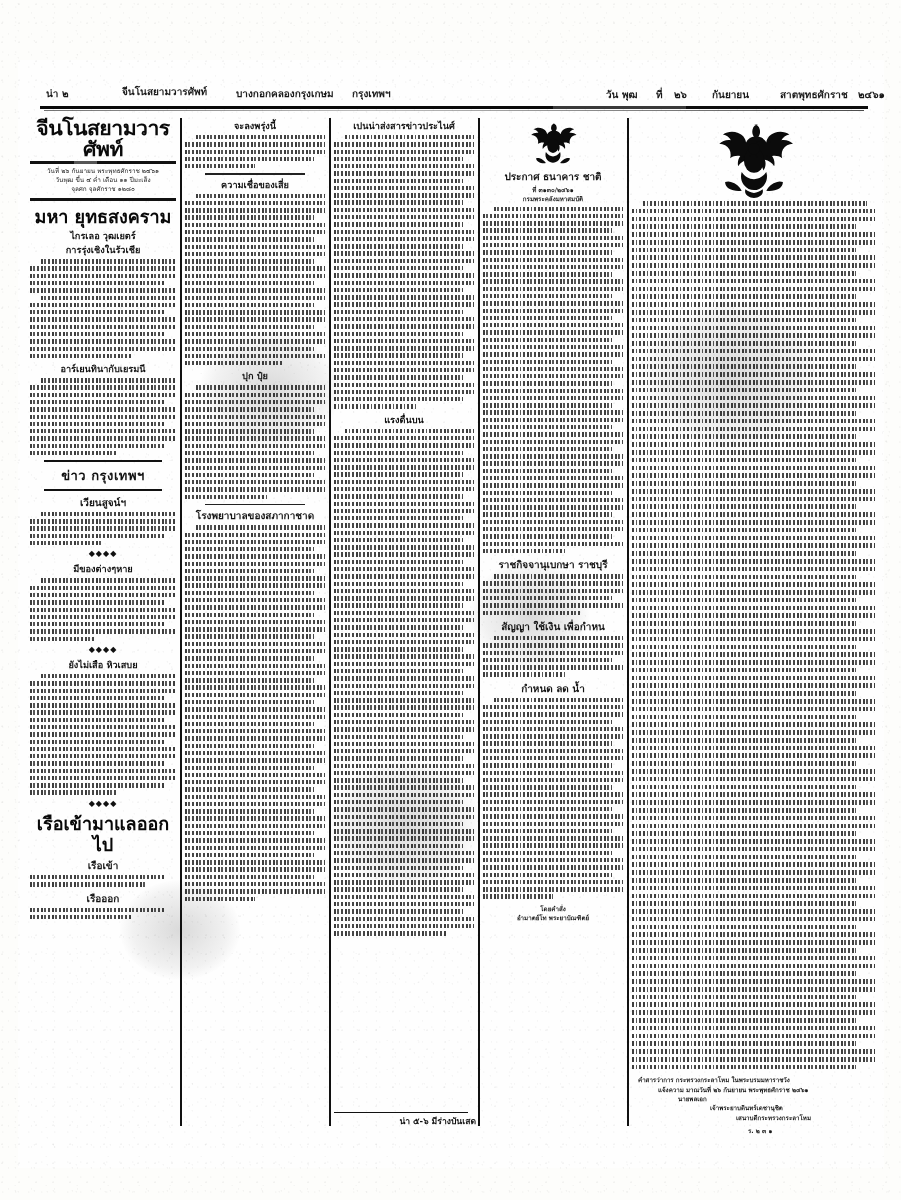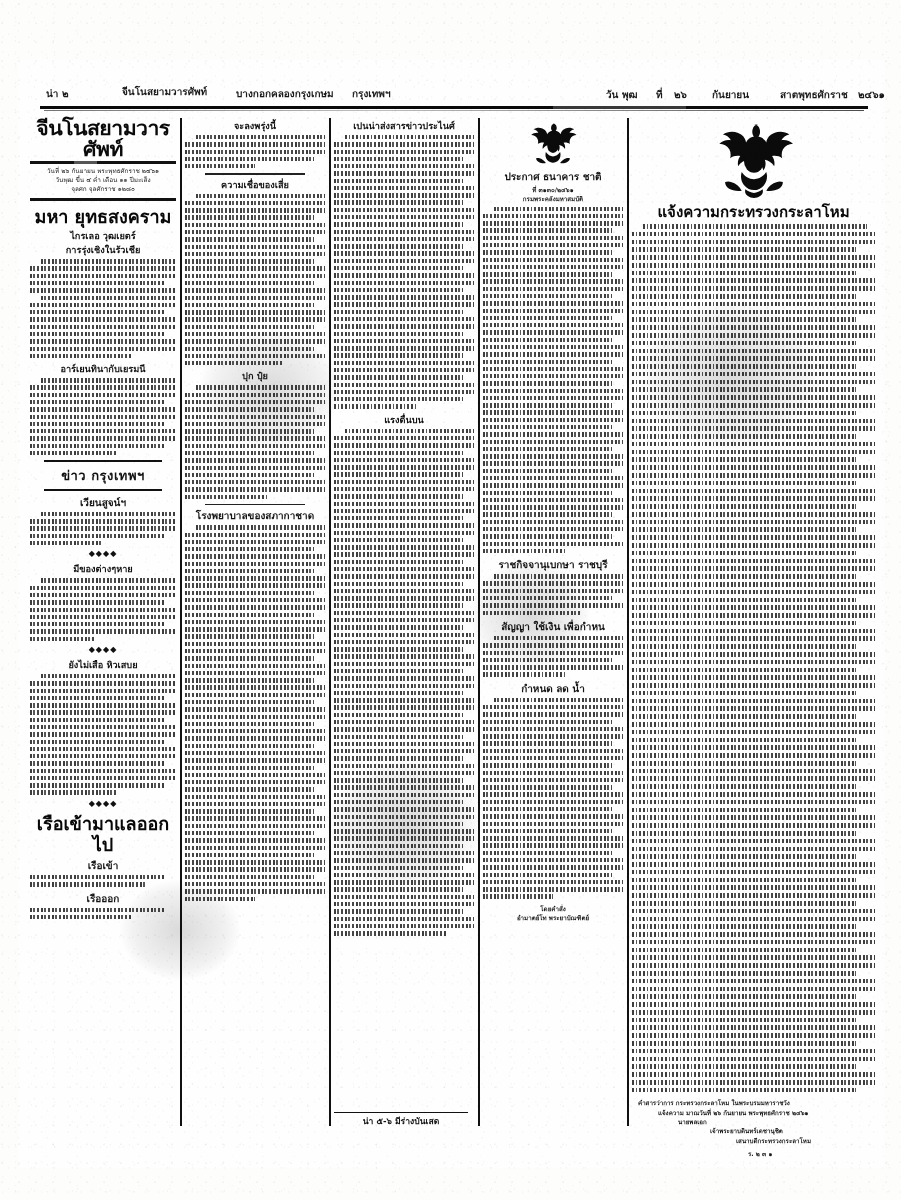--- a/index.html
+++ b/index.html
@@ -116,21 +116,21 @@
   .garuda.small{width:54px;height:48px;}
   .garuda.big{width:88px;height:78px;}
 
   
   .c5 .hl1{font-size:15px;}
   .c5 .para .ln{height:4.6px;margin-bottom:3.2px;}
 
   .sig{margin-top:6px;}
 
   .footer-note{
-    position:absolute;left:304px;top:1108px;width:150px;text-align:center;
+    position:absolute;left:304px;top:1108px;width:150px;text-align:right;
     font-size:8.6px;font-weight:bold;
   }
   .footer-rule{position:absolute;left:312px;top:1106px;width:134px;height:1.4px;background:#111;}
 
   
   .tiny{font-size:6.2px;text-align:center;line-height:1.5;font-weight:bold;color:#1a1a1a;}
   .tiny.l{text-align:left;}
 </style>
 </head>
 <body>
@@ -619,21 +619,20 @@
       <svg class="garuda big" viewBox="0 0 120 108">
         <g fill="#0b0b0b">
           <path d="M60 6c4 0 7 3 8 7 1 4 0 8-2 10 5 1 9 4 11 8 1-6 5-11 11-13 7-3 15-2 21 2-5 1-9 4-11 8 6-1 12 1 16 5-6 0-11 3-14 8-2 4-2 8-1 12-4-3-9-4-14-3 3 4 4 9 3 14-3-5-8-8-13-9 2 5 1 11-2 15-1-6-5-10-10-12-5 2-9 6-10 12-3-4-4-10-2-15-5 1-10 4-13 9-1-5 0-10 3-14-5-1-10 0-14 3 1-4 1-8-1-12-3-5-8-8-14-8 4-4 10-6 16-5-2-4-6-7-11-8 6-4 14-5 21-2 6 2 10 7 11 13 2-4 6-7 11-8-2-2-3-6-2-10 1-4 4-7 8-7z"></path>
           <ellipse cx="60" cy="56" rx="14" ry="17"></ellipse>
           <circle cx="60" cy="40" r="8"></circle>
           <path d="M43 72c4 6 10 10 17 10s13-4 17-10c2 6 1 13-3 18-4 5-9 7-14 7s-10-2-14-7c-4-5-5-12-3-18z"></path>
           <path d="M28 86c7 2 12 6 15 12-6 1-13 0-18-3-3-2-5-5-5-9 3-1 6-1 8 0zM92 86c-7 2-12 6-15 12 6 1 13 0 18-3 3-2 5-5 5-9-3-1-6-1-8 0z"></path>
           <path d="M48 96c4 3 8 5 12 5s8-2 12-5c1 4 0 7-3 9-3 2-6 3-9 3s-6-1-9-3c-3-2-4-5-3-9z"></path>
         </g>
       </svg>
-      <div class="hl1">แจ้งความกระทรวงกระลาโหม</div>
       <div class="para">
         <div class="ln ind s92"></div>
           <div class="ln"></div>
           <div class="ln"></div>
           <div class="ln s92"></div>
         <div class="ln"></div>
           <div class="ln"></div>
           <div class="ln s92"></div>
           <div class="ln"></div>
         <div class="ln"></div>

